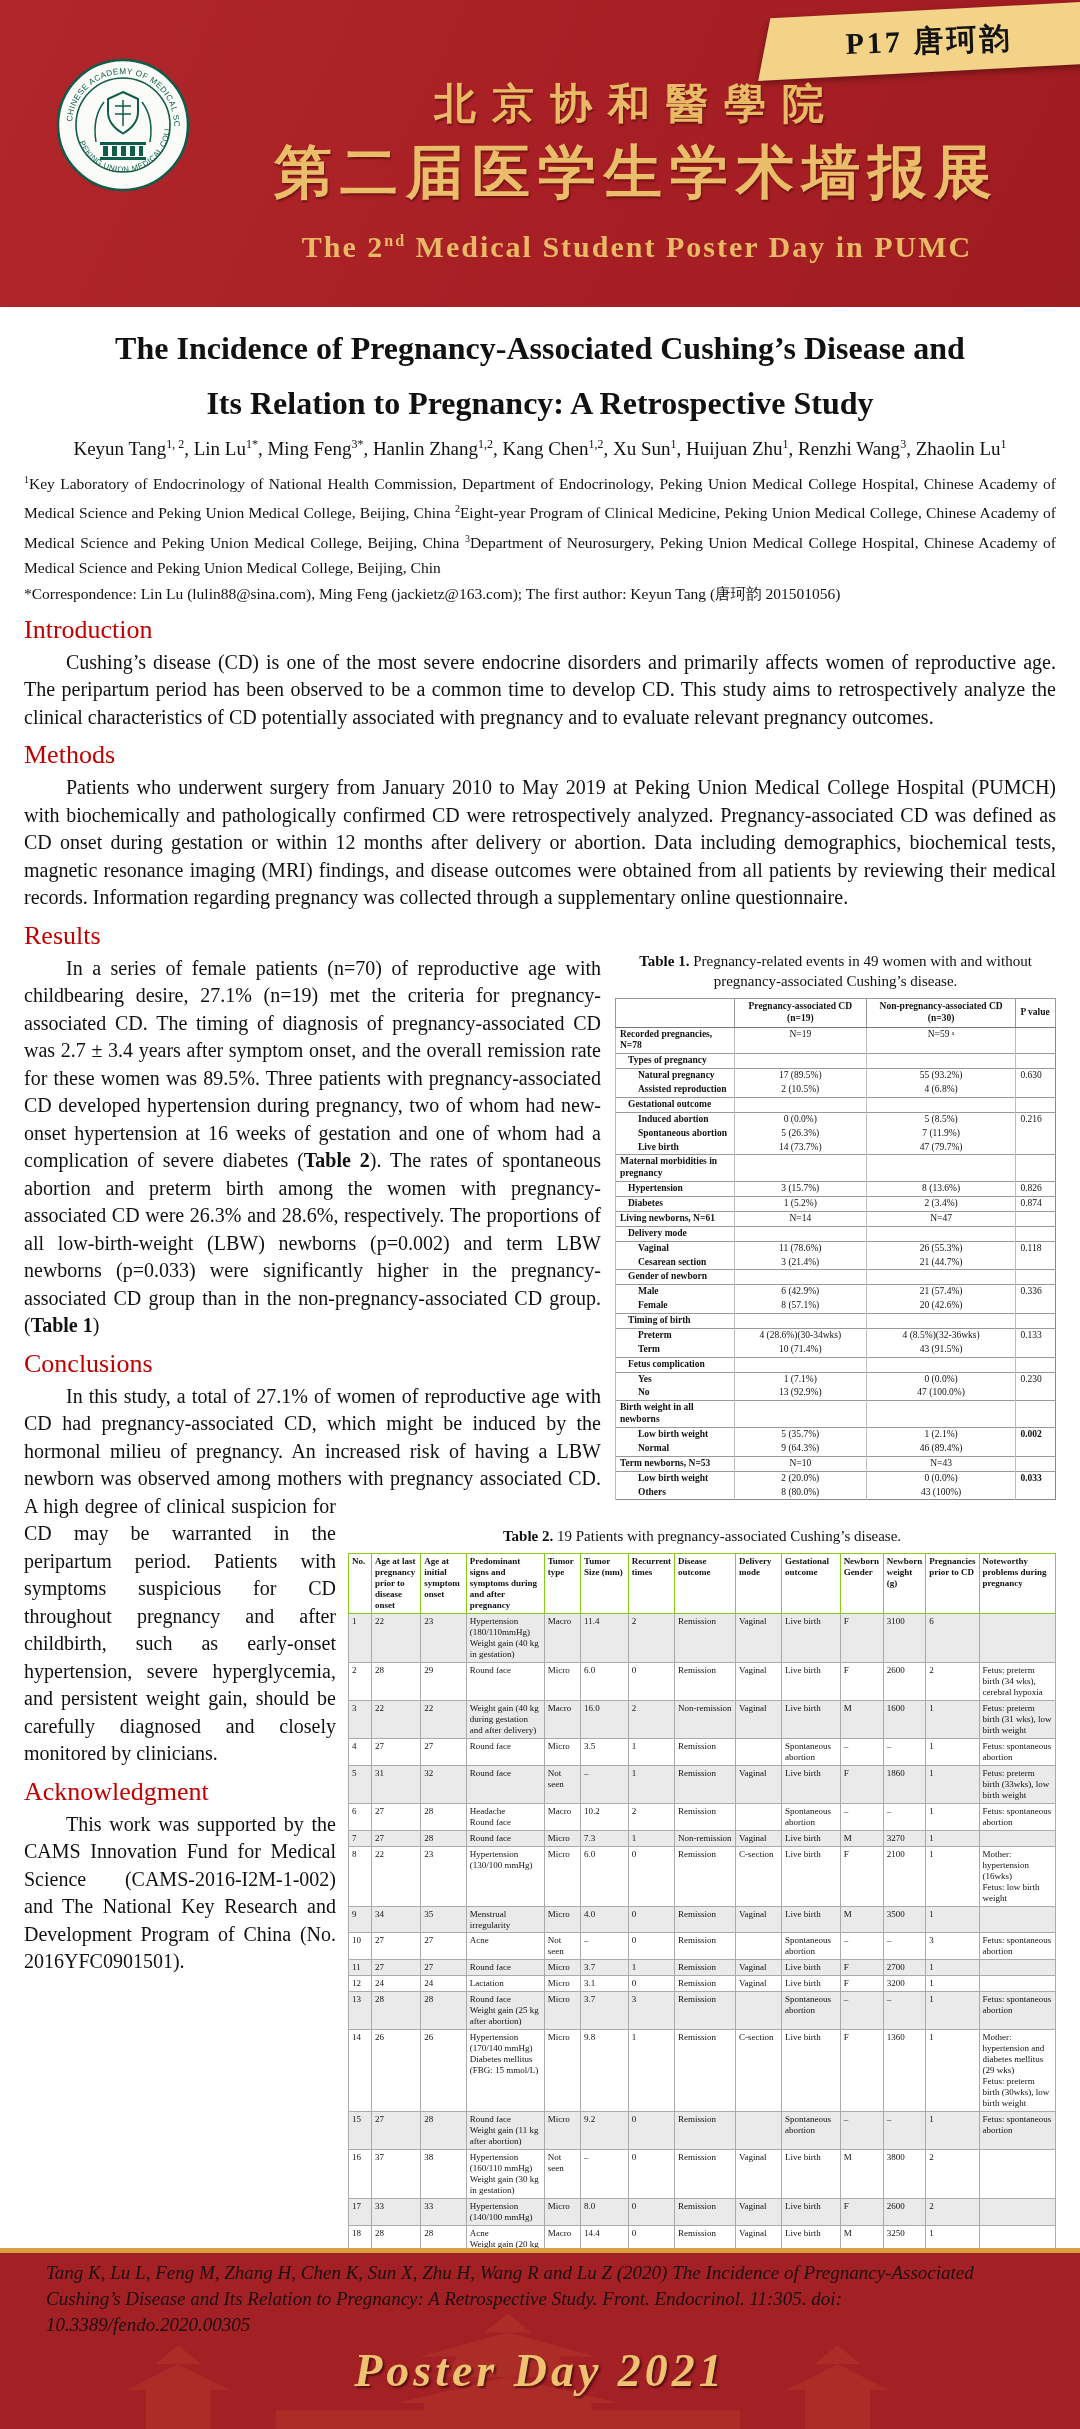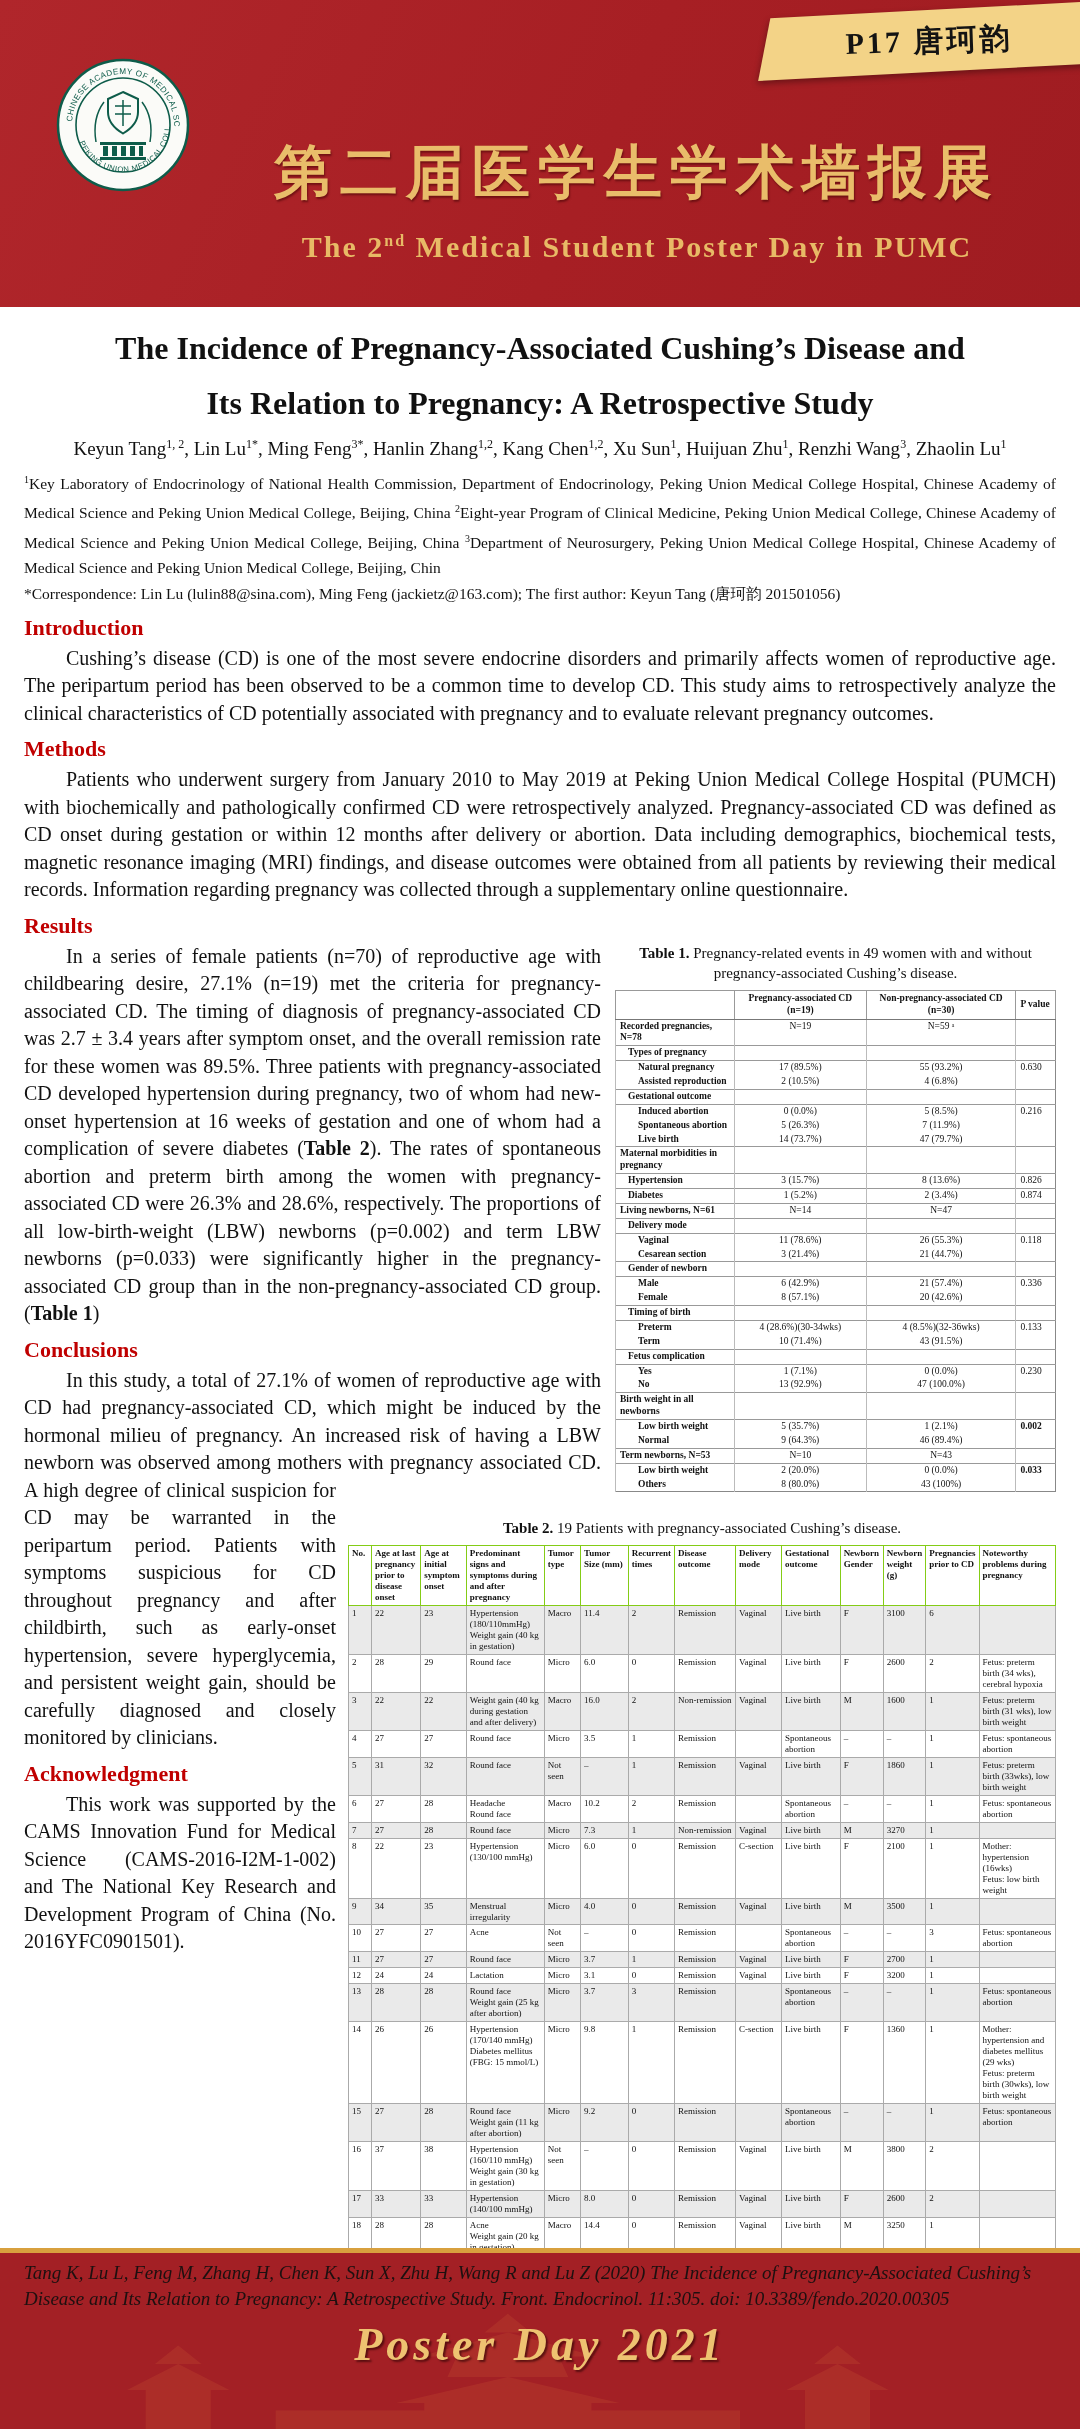--- a/index.html
+++ b/index.html
@@ -30,21 +30,21 @@
 
   
   .content { position:absolute; top:307px; left:0; right:0; height:1941px;
     background:#fff; padding:14px 24px 8px; overflow:hidden; }
   .title-line { text-align:center; font-size:32px; font-weight:bold; line-height:55px; }
   .authors { text-align:center; font-size:19px; margin-top:6px; }
   .authors sup { font-size:12px; }
   .affil { font-size:15.5px; line-height:25px; text-align:justify; margin-top:7px; }
   .affil sup { font-size:10px; }
   .corr { font-size:15.5px; line-height:24px; margin-top:2px; }
-  h2.sec { color:#c00000; font-size:22px; margin:9px 0 4px; font-weight:bold; }
+  h2.sec { color:#c00000; font-size:26px; margin:9px 0 4px; font-weight:normal; }
   p.body { font-size:20px; line-height:27.5px; text-align:justify; text-indent:42px; margin:0; }
 
   .results-zone { margin-top:0; }
   .t1-block { float:right; width:441px; margin:30px 0 2px 14px; }
   .t2-block { float:right; clear:right; width:708px; margin:24px 0 0 12px; }
   .tbl-caption { text-align:center; font-size:15px; line-height:20px; margin-bottom:7px; }
 
   table.t1 { width:100%; border-collapse:collapse; font-size:9.5px; line-height:1.25;
     border:1px solid #888; }
   .t1 th { border:1px solid #999; border-bottom:1px solid #777; font-weight:bold;
@@ -61,21 +61,21 @@
   table.t2 { width:100%; border-collapse:collapse; font-size:9px; line-height:1.22; border:1px solid #888; }
   .t2 th { border:1px solid #84cc16; padding:2px 3px; text-align:left; vertical-align:top; font-weight:bold; background:#fff; }
   .t2 td { border:1px solid #aaa; padding:2px 3px; vertical-align:top; white-space:pre-line; }
   .t2 tr.odd td { background:#eaeaea; }
 
   
   .footer { position:absolute; left:0; right:0; bottom:0; height:181px;
     background:#a32025; border-top:5px solid #d8a03e; overflow:hidden; }
   .pagodas { position:absolute; bottom:0; left:90px; right:90px; height:130px; opacity:.55; }
   .citation { position:relative; font-style:italic; font-size:19px; line-height:26px;
-    color:#1d1010; padding:7px 24px 0; z-index:2; }
+    color:#1d1010; padding:7px 46px 0; z-index:2; }
   .poster-day { position:relative; z-index:2; text-align:center; color:#eec271; font-size:46px;
     font-weight:bold; font-style:italic; margin-top:6px; letter-spacing:4px;
     text-shadow:2px 2px 2px rgba(40,0,0,.6); }
   .org-line { position:relative; z-index:2; text-align:center; color:#e6b873; font-size:30px;
     font-weight:bold; margin-top:8px; letter-spacing:5px; font-family:"DejaVu Sans", sans-serif; }
 </style>
 </head>
 <body>
 
 <div class="poster">
@@ -107,20 +107,21 @@
             <rect x="56" y="88" width="5" height="10"></rect>
           <rect x="65" y="88" width="5" height="10"></rect>
             <rect x="74" y="88" width="5" height="10"></rect>
           <rect x="83" y="88" width="4" height="10"></rect>
           <rect x="44" y="99" width="46" height="3"></rect>
           <path d="M40,84 Q36,60 48,44 M94,84 Q98,60 86,44" fill="none" stroke="#0e5c4a" stroke-width="1.5"></path>
         </g>
       </svg>
     </div>
 
+    <div class="cn-line1">北京协和醫學院</div>
     <div class="cn-line2">第二届医学生学术墙报展</div>
     <div class="en-line"><span>The 2</span><sup>nd</sup><span> Medical Student Poster Day in PUMC</span></div>
   </div>
 
   <div class="content">
     <div class="title-line">The Incidence of Pregnancy-Associated Cushing’s Disease and</div>
     <div class="title-line">Its Relation to Pregnancy: A Retrospective Study</div>
     <div class="authors">Keyun Tang<sup>1, 2</sup>, Lin Lu<sup>1*</sup>, Ming Feng<sup>3*</sup>, Hanlin Zhang<sup>1,2</sup>, Kang Chen<sup>1,2</sup>, Xu Sun<sup>1</sup>, Huijuan Zhu<sup>1</sup>, Renzhi Wang<sup>3</sup>, Zhaolin Lu<sup>1</sup></div>
     <div class="affil"><sup>1</sup>Key Laboratory of Endocrinology of National Health Commission, Department of Endocrinology, Peking Union Medical College Hospital, Chinese Academy of Medical Science and Peking Union Medical College, Beijing, China <sup>2</sup>Eight-year Program of Clinical Medicine, Peking Union Medical College, Chinese Academy of Medical Science and Peking Union Medical College, Beijing, China <sup>3</sup>Department of Neurosurgery, Peking Union Medical College Hospital, Chinese Academy of Medical Science and Peking Union Medical College, Beijing, Chin</div>
     <div class="corr">*Correspondence: Lin Lu (lulin88@sina.com), Ming Feng (jackietz@163.com); The first author: Keyun Tang (唐珂韵  201501056)</div>

